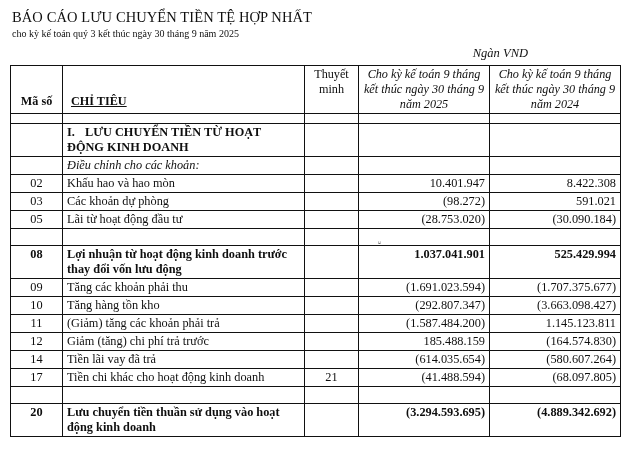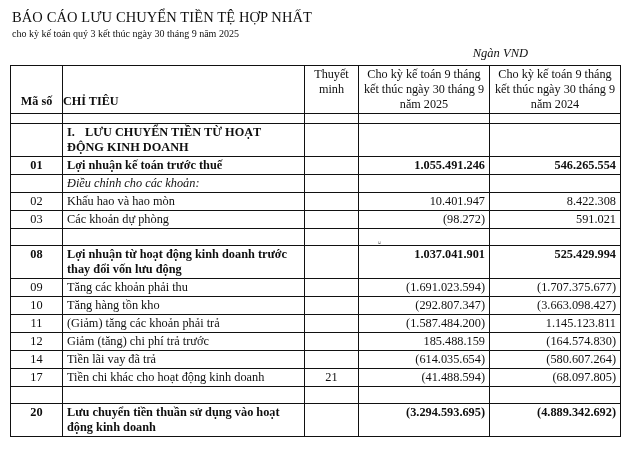--- a/index.html
+++ b/index.html
@@ -51,33 +51,34 @@
   }
   
   col.c-code  { width: 52px; }
   col.c-item  { width: 242px; }
   col.c-note  { width: 54px; }
   col.c-cur   { width: 131px; }
   col.c-prev  { width: 131px; }
 
   thead td {
     text-align: center;
+    font-style: italic;
     font-size: 12.2px;
     line-height: 1.22;
     padding: 3px 4px;
   }
   thead td.h-code, thead td.h-item {
     font-style: normal;
     font-weight: bold;
     vertical-align: bottom;
     padding-bottom: 4px;
     margin-top: 22px;
   }
   thead td.h-code { text-align: center; }
-  thead td.h-item { text-align: left; padding-left: 0; }
+  thead td.h-item { text-align: left; padding-left: 8px; text-decoration: underline; }
   thead td.h-note {
     font-style: normal;
     vertical-align: bottom;
     padding-bottom: 16px;
     line-height: 1.2;
   }
 
   tbody td { height: 15px; }
   td.code {
     text-align: center;
@@ -150,27 +151,20 @@
       <tr>
         <td class="code"></td>
         <td class="item ind2">
           <span class="rom">I.</span><span class="b">LƯU CHUYỂN TIỀN TỪ HOẠT ĐỘNG KINH DOANH</span>
         </td>
         <td class="note"></td>
         <td class="num"></td>
         <td class="num"></td>
       </tr>
 
-      <tr>
-        <td class="code b">01</td>
-        <td class="item ind b">Lợi nhuận kế toán trước thuế</td>
-        <td class="note"></td>
-        <td class="num b">1.055.491.246</td>
-        <td class="num b">546.265.554</td>
-      </tr>
 
       <tr>
         <td class="code"></td>
         <td class="item ind ital">Điều chỉnh cho các khoản:</td>
         <td class="note"></td>
         <td class="num"></td>
         <td class="num"></td>
       </tr>
 
       <tr>
@@ -182,20 +176,27 @@
       </tr>
 
       <tr>
         <td class="code">03</td>
         <td class="item ind">Các khoản dự phòng</td>
         <td class="note"></td>
         <td class="num">(98.272)</td>
         <td class="num">591.021</td>
       </tr>
 
+      <tr>
+        <td class="code">05</td>
+        <td class="item ind">Lãi từ hoạt động đầu tư</td>
+        <td class="note"></td>
+        <td class="num">(28.753.020)</td>
+        <td class="num">(30.090.184)</td>
+      </tr>
 
       <tr class="blank-line">
         <td></td>
           <td></td>
           <td></td>
           <td></td>
           <td></td>
       </tr>
 
       <tr>

